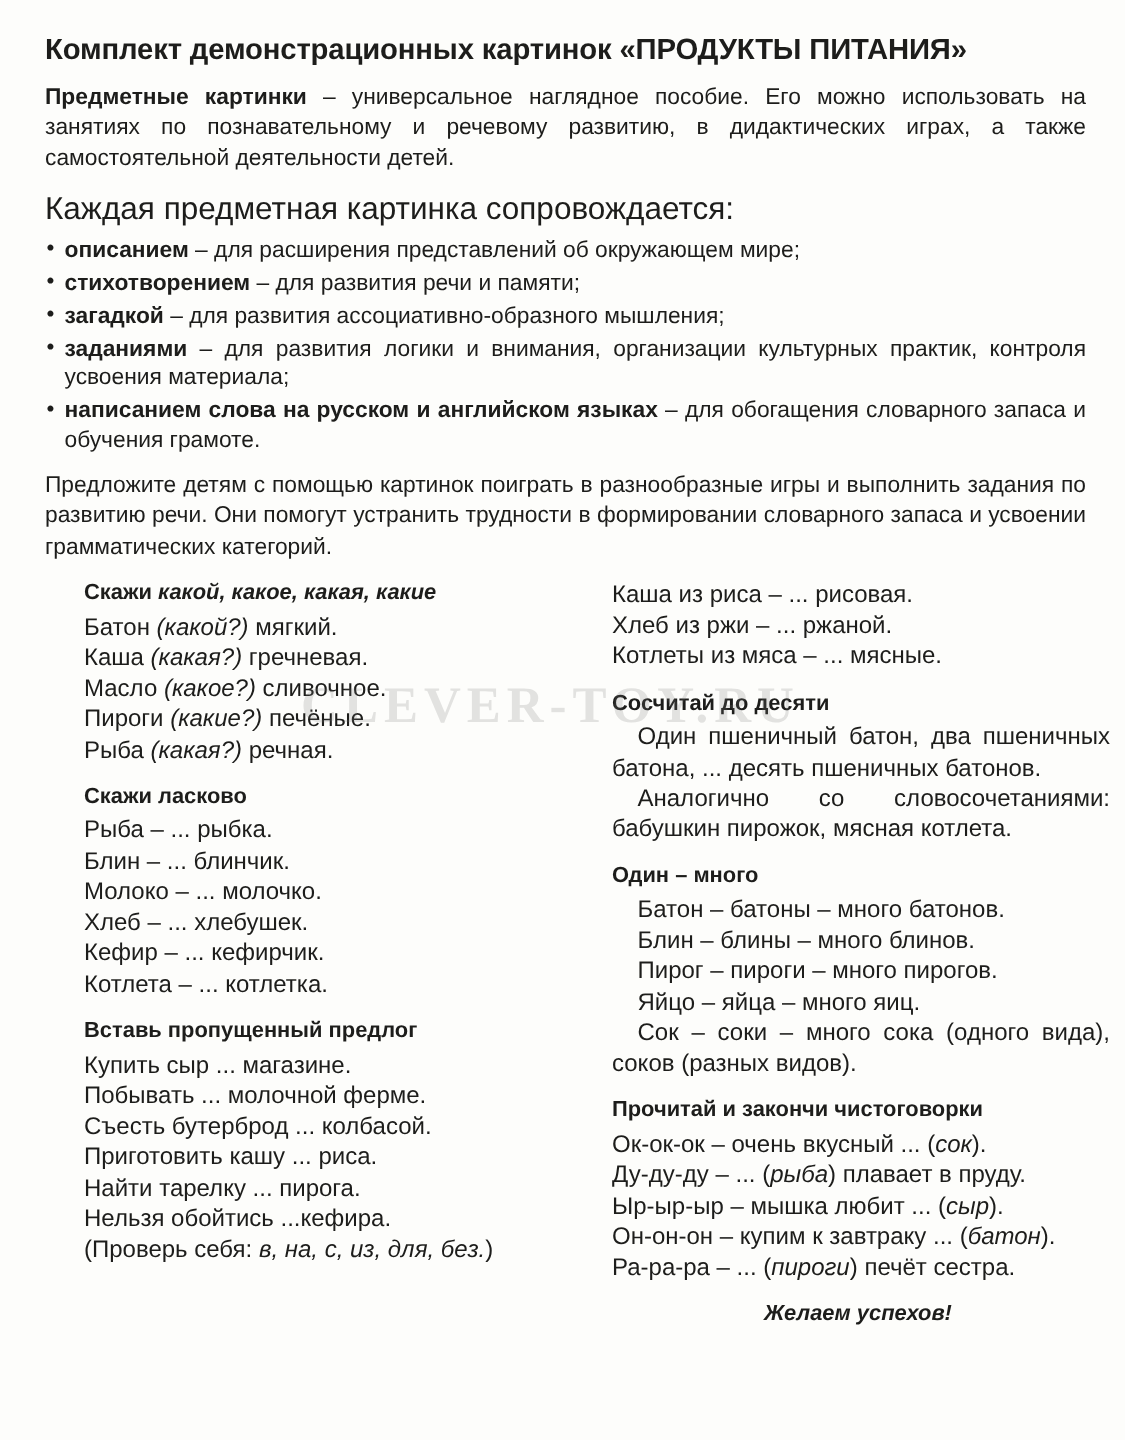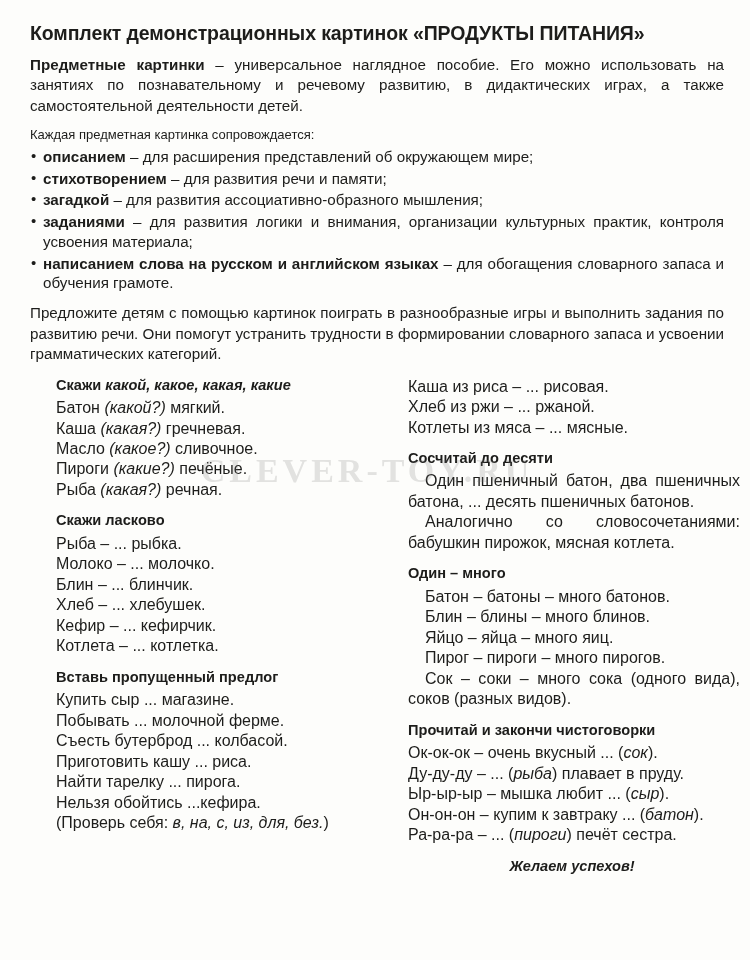--- a/index.html
+++ b/index.html
@@ -45,21 +45,21 @@
     letter-spacing: -0.1px;
   }
   p.intro {
     font-size: 15.2px;
     line-height: 1.32;
     margin: 0 0 10px 0;
     text-align: justify;
   }
   .b { font-weight: bold; }
   .lead-in {
-    font-size: 13px;
+    font-size: 21px;
     line-height: 1.32;
     margin: 0 0 4px 0;
   }
   ul.features {
     list-style: none;
     margin: 0 0 10px 0;
     padding: 0;
   }
   ul.features li {
     font-size: 15.2px;
@@ -151,22 +151,22 @@
         <p class="line"><span>Батон </span><span class="it">(какой?)</span><span> мягкий.</span></p>
         <p class="line"><span>Каша </span><span class="it">(какая?)</span><span> гречневая.</span></p>
         <p class="line"><span>Масло </span><span class="it">(какое?)</span><span> сливочное.</span></p>
         <p class="line"><span>Пироги </span><span class="it">(какие?)</span><span> печёные.</span></p>
         <p class="line"><span>Рыба </span><span class="it">(какая?)</span><span> речная.</span></p>
       </div>
 
       <div class="sec-block">
         <h2 class="sec">Скажи ласково</h2>
         <p class="line">Рыба – ... рыбка.</p>
+        <p class="line">Блин – ... блинчик.</p>
         <p class="line">Молоко – ... молочко.</p>
-        <p class="line">Блин – ... блинчик.</p>
         <p class="line">Хлеб – ... хлебушек.</p>
         <p class="line">Кефир – ... кефирчик.</p>
         <p class="line">Котлета – ... котлетка.</p>
       </div>
 
       <div class="sec-block">
         <h2 class="sec">Вставь пропущенный предлог</h2>
         <p class="line">Купить сыр ... магазине.</p>
         <p class="line">Побывать ... молочной ферме.</p>
         <p class="line">Съесть бутерброд ... колбасой.</p>
@@ -190,22 +190,22 @@
       <div class="sec-block">
         <h2 class="sec">Сосчитай до десяти</h2>
         <p class="line just indent">Один пшеничный батон, два пшеничных батона, ... десять пшеничных батонов.</p>
         <p class="line just indent">Аналогично со словосочетаниями: бабушкин пирожок, мясная котлета.</p>
       </div>
 
       <div class="sec-block">
         <h2 class="sec">Один – много</h2>
         <p class="line indent">Батон – батоны – много батонов.</p>
         <p class="line indent">Блин – блины – много блинов.</p>
+        <p class="line indent">Пирог – пироги – много пирогов.</p>
         <p class="line indent">Яйцо – яйца – много яиц.</p>
-        <p class="line indent">Пирог – пироги – много пирогов.</p>
         <p class="line just indent">Сок – соки – много сока (одного вида), соков (разных видов).</p>
       </div>
 
       <div class="sec-block">
         <h2 class="sec">Прочитай и закончи чистоговорки</h2>
         <p class="line"><span>Ок-ок-ок – очень вкусный ... (</span><span class="it">сок</span><span>).</span></p>
         <p class="line"><span>Ду-ду-ду – ... (</span><span class="it">рыба</span><span>) плавает в пруду.</span></p>
         <p class="line"><span>Ыр-ыр-ыр – мышка любит ... (</span><span class="it">сыр</span><span>).</span></p>
         <p class="line"><span>Он-он-он – купим к завтраку ... (</span><span class="it">батон</span><span>).</span></p>
         <p class="line"><span>Ра-ра-ра – ... (</span><span class="it">пироги</span><span>) печёт сестра.</span></p>

